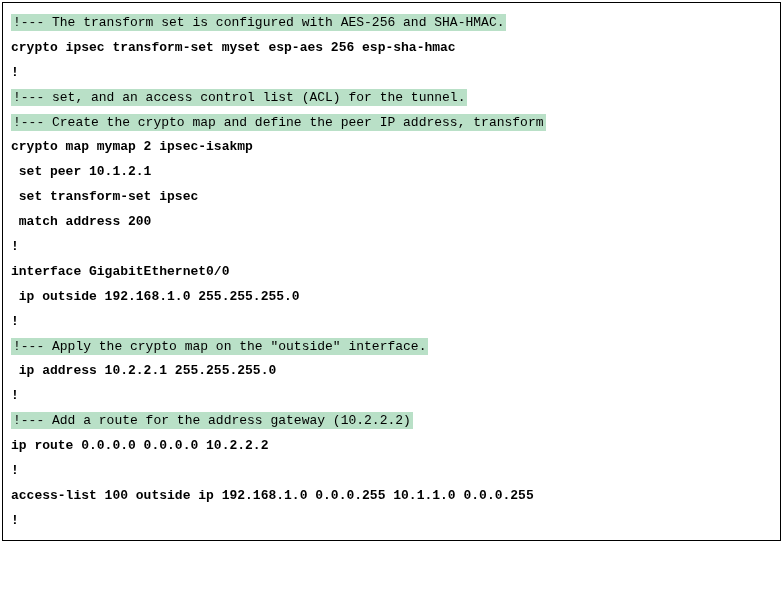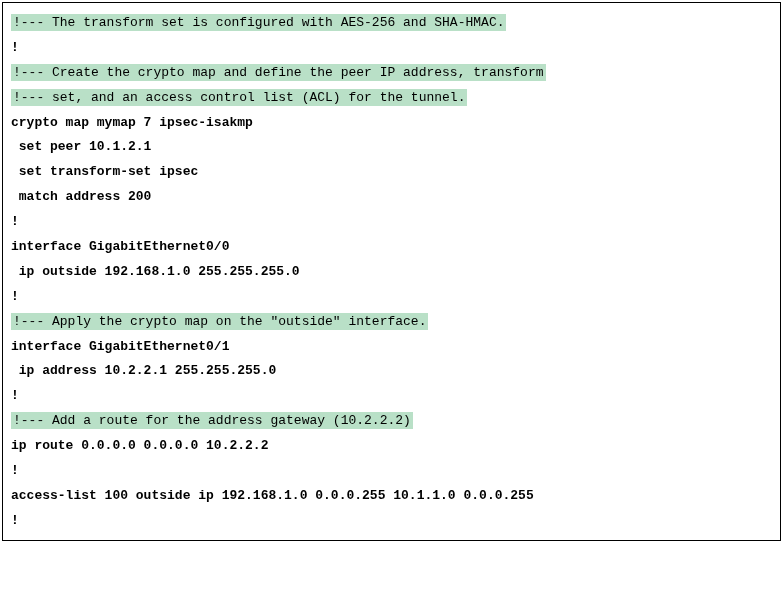--- a/index.html
+++ b/index.html
@@ -30,33 +30,33 @@
     background: #b9e0c7;
     font-weight: normal;
     padding: 1px 2px;
   }
 </style>
 </head>
 <body>
 
 <div class="code-box" id="codebox">
     <div class="line"><span class="comment">!--- The transform set is configured with AES-256 and SHA-HMAC.</span></div>
+    <div class="line">crypto ipsec transform-set myset esp-aes 256 esp-sha-hmac</div>
     <div class="line">!</div>
+    <div class="line"><span class="comment">!--- set, and an access control list (ACL) for the tunnel.</span></div>
     <div class="line"><span class="comment">!--- Create the crypto map and define the peer IP address, transform</span></div>
-    <div class="line"><span class="comment">!--- set, and an access control list (ACL) for the tunnel.</span></div>
-    <div class="line">crypto map mymap 7 ipsec-isakmp</div>
+    <div class="line">crypto map mymap 2 ipsec-isakmp</div>
     <div class="line"> set peer 10.1.2.1</div>
     <div class="line"> set transform-set ipsec</div>
     <div class="line"> match address 200</div>
     <div class="line">!</div>
     <div class="line">interface GigabitEthernet0/0</div>
     <div class="line"> ip outside 192.168.1.0 255.255.255.0</div>
     <div class="line">!</div>
     <div class="line"><span class="comment">!--- Apply the crypto map on the "outside" interface.</span></div>
-    <div class="line">interface GigabitEthernet0/1</div>
     <div class="line"> ip address 10.2.2.1 255.255.255.0</div>
     <div class="line">!</div>
     <div class="line"><span class="comment">!--- Add a route for the address gateway (10.2.2.2)</span></div>
     <div class="line">ip route 0.0.0.0 0.0.0.0 10.2.2.2</div>
     <div class="line">!</div>
     <div class="line">access-list 100 outside ip 192.168.1.0 0.0.0.255 10.1.1.0 0.0.0.255</div>
     <div class="line">!</div>
   </div>
 
 </body></html>

